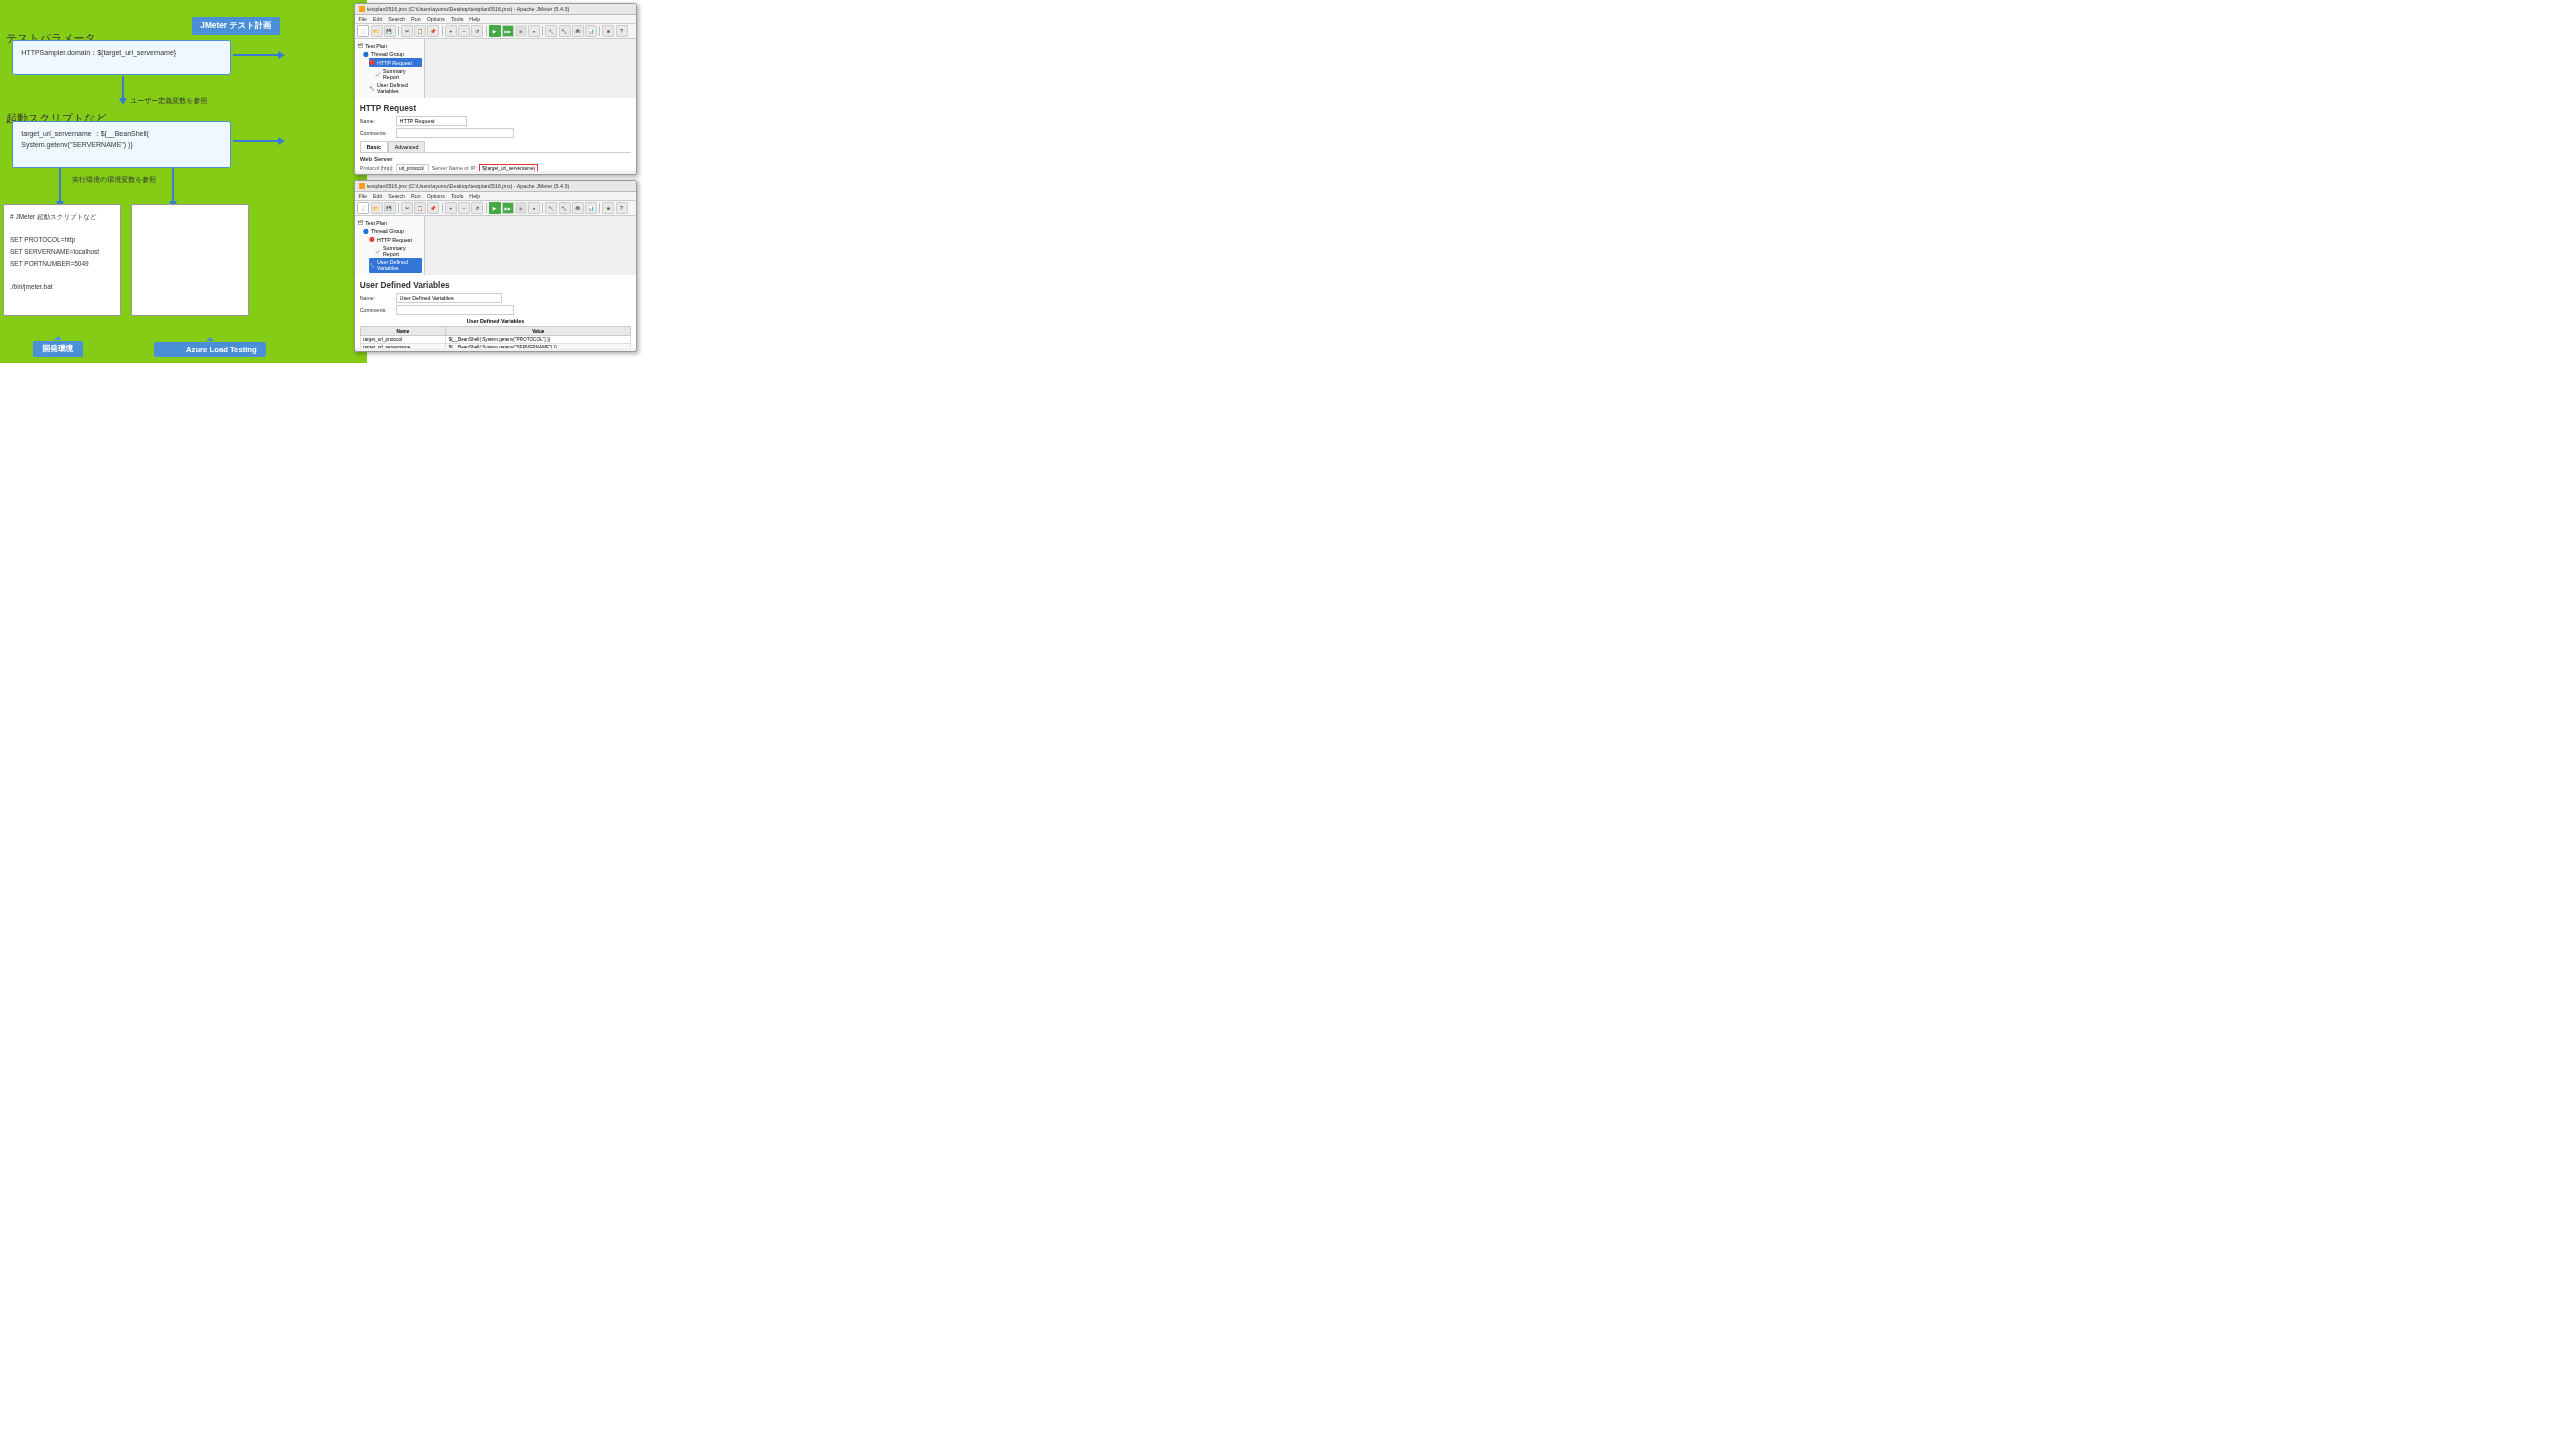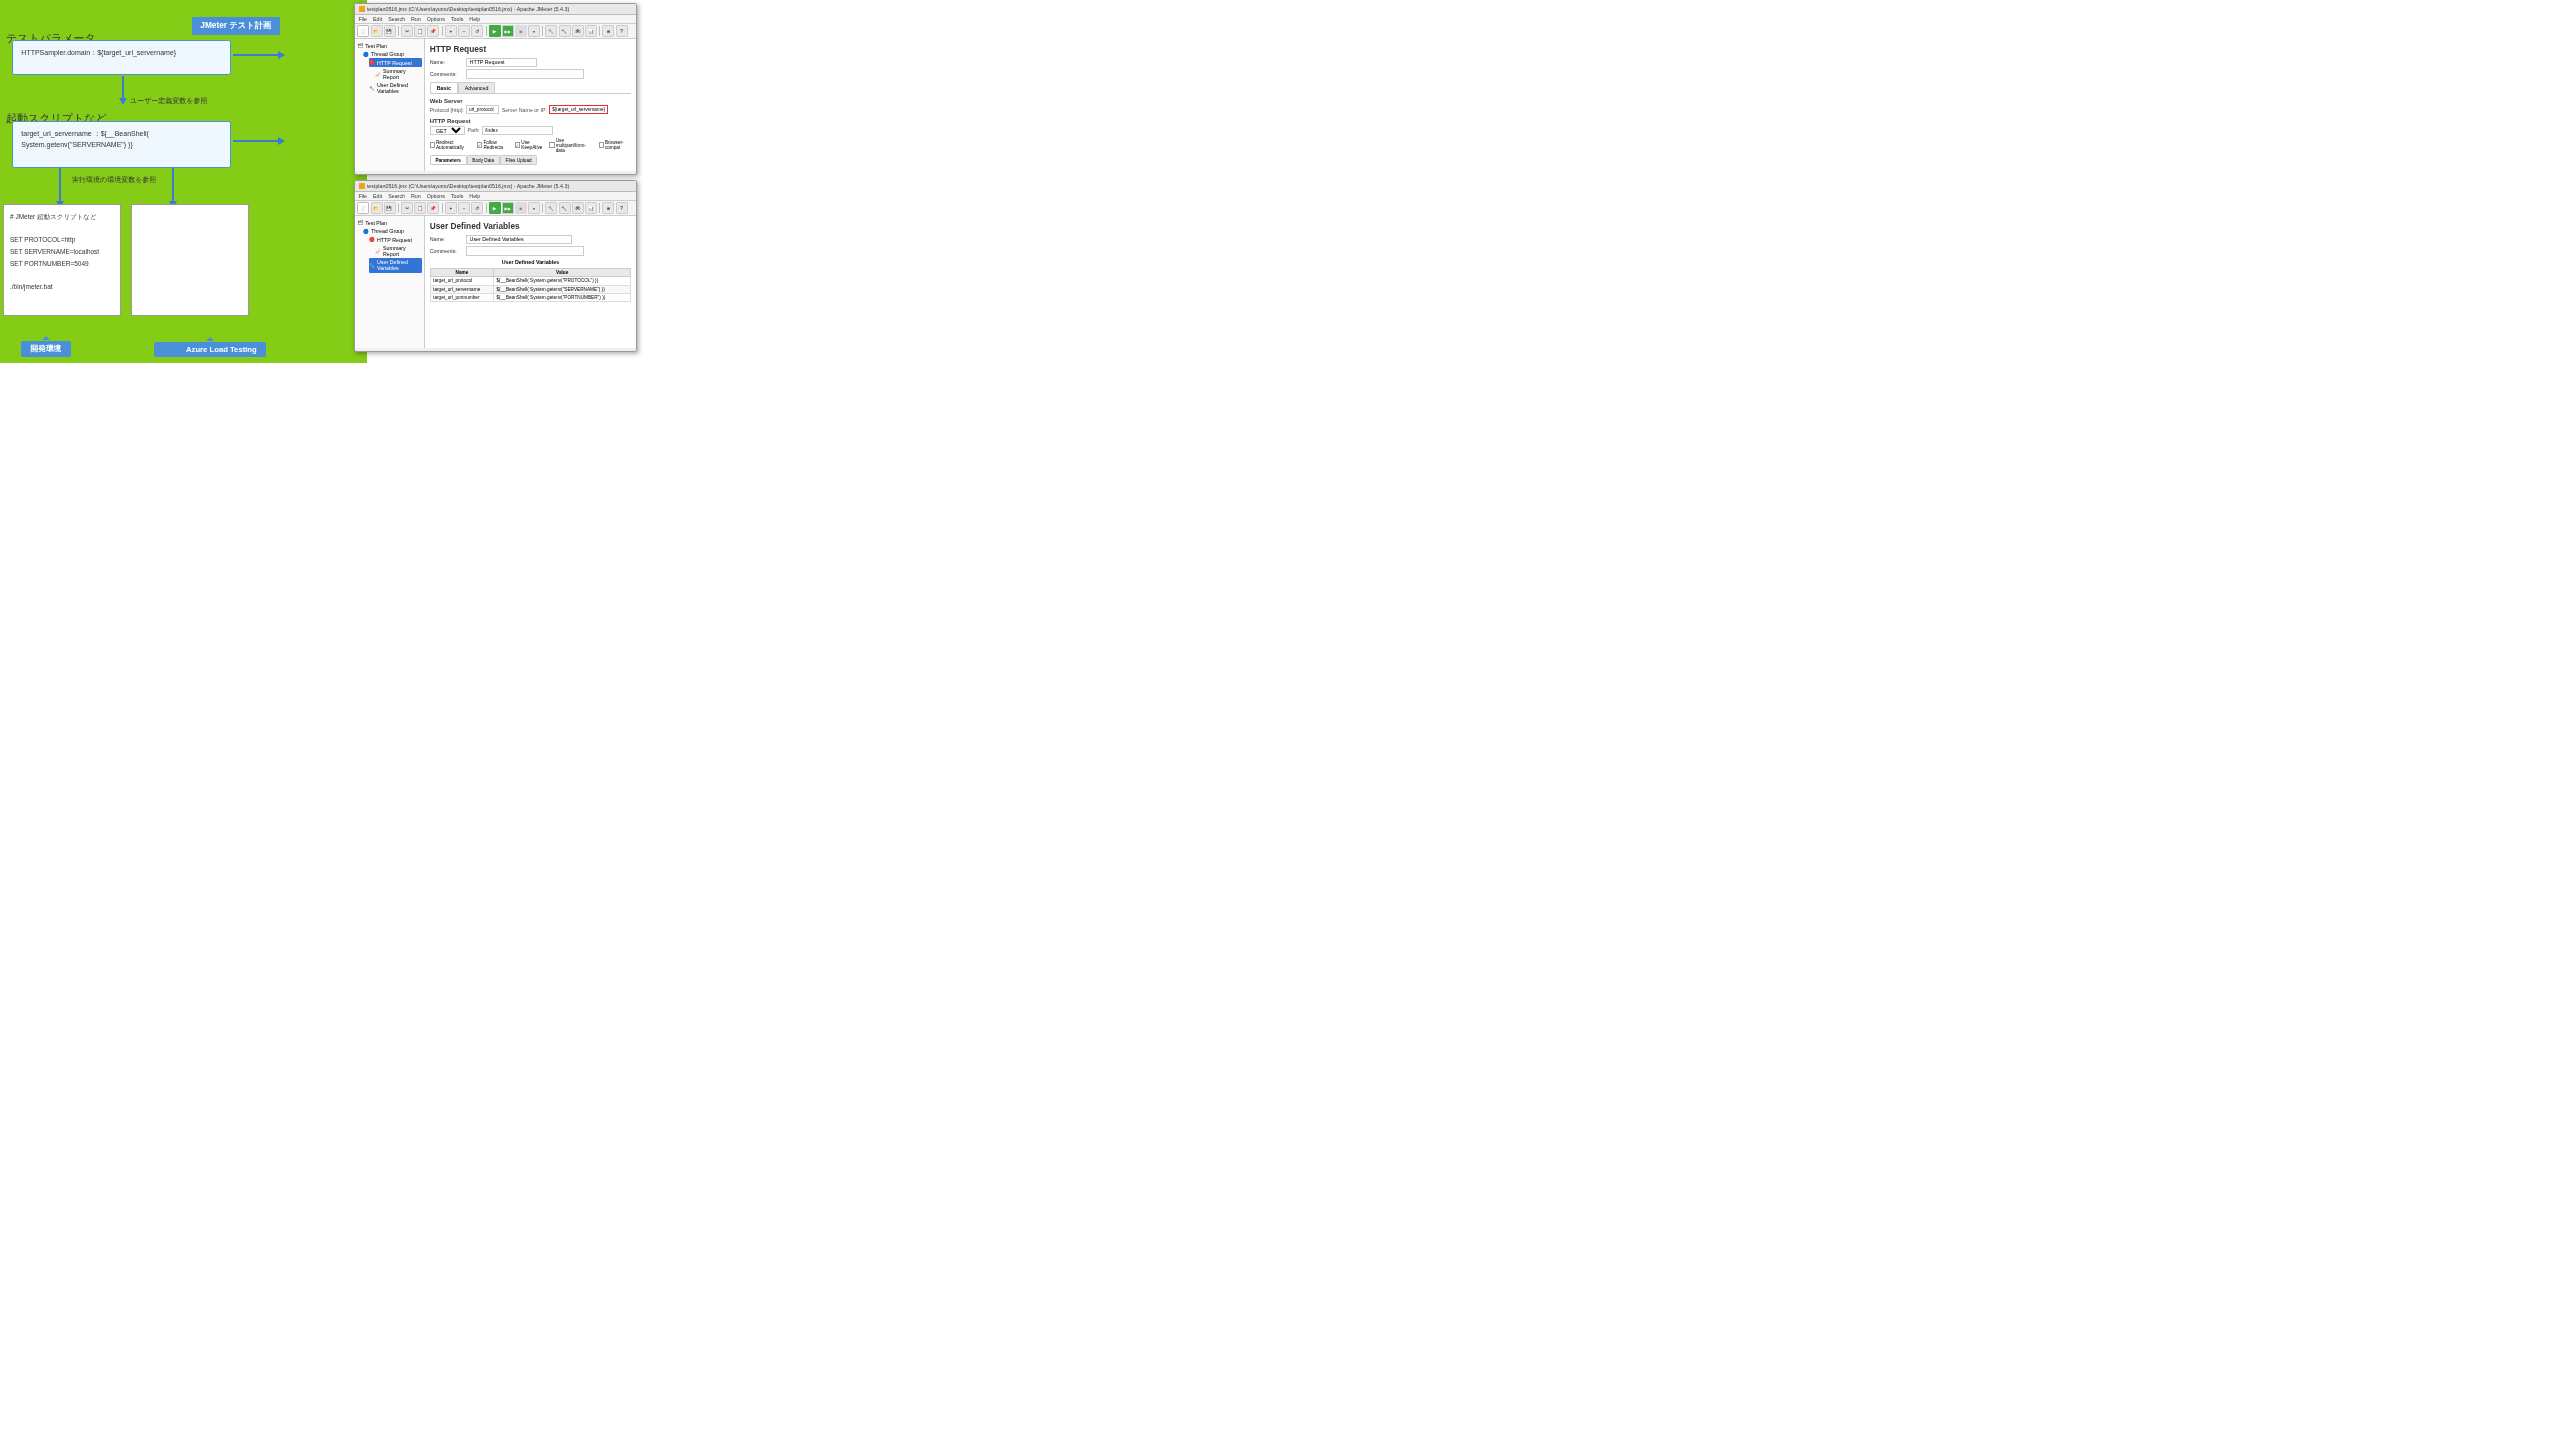--- a/index.html
+++ b/index.html
@@ -228,21 +228,21 @@
       position: absolute;
       background: #4a90d9;
       color: white;
       padding: 3px 9.5px;
       font-size: 7.7px;
       font-weight: bold;
       border-radius: 1.8px;
     }
     .bottom-label-dev {
       bottom: 6px;
-      left: 21px;
+      left: 33px;
     }
     .bottom-label-azure {
       bottom: 6px;
       left: 154px;
       padding-left: 32px;
     }
 
     
     .bottom-label::before {
       content: '';
@@ -357,20 +357,21 @@
       width: 0.6px;
       height: 10.6px;
       background: #bbb;
       margin: 0 1.2px;
     }
 
     
     .window-content {
       display: flex;
       height: calc(100% - 38px);
+      flex-direction: column;
     }
 
     
     .nav-tree {
       width: 70px;
       min-width: 70px;
       background: #fafafa;
       border-right: 0.6px solid #ccc;
       font-size: 5.3px;
       padding: 2.4px;

